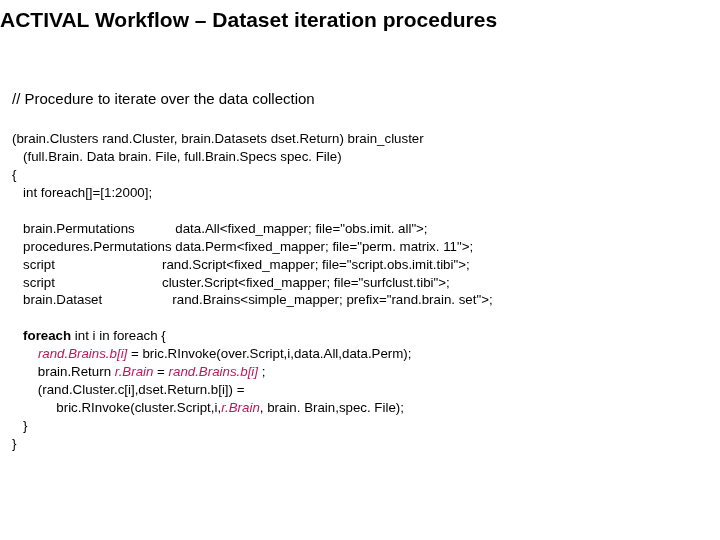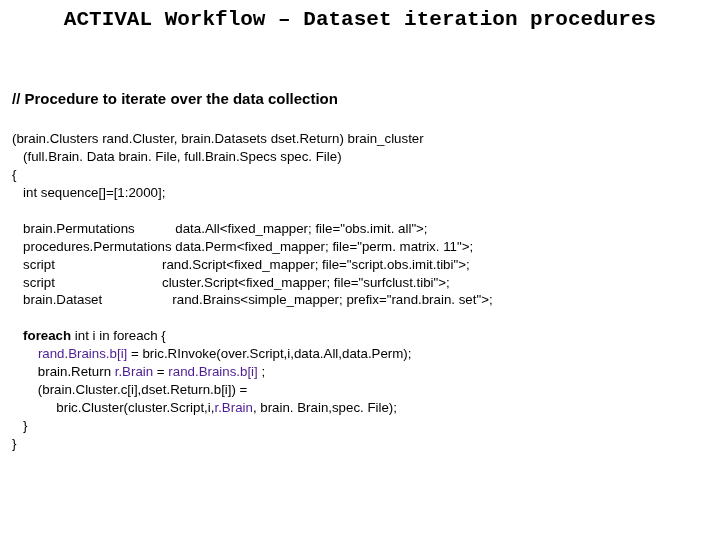--- a/index.html
+++ b/index.html
@@ -15,62 +15,61 @@
     position: relative;
     width: 720px;
     height: 540px;
     box-sizing: border-box;
   }
   .title {
     position: absolute;
     top: 8px;
     left: 0;
     right: 0;
-    text-align: center;
-    font-family: Liberation Mono, monospace;
+    font-family: Liberation Sans, sans-serif;
     font-weight: bold;
     font-size: 21px;
   }
   .subtitle {
     position: absolute;
     top: 90px;
     left: 12px;
-    font-weight: bold;
+    font-weight: normal;
     font-size: 15px;
   }
   .code {
     position: absolute;
     top: 130px;
     left: 12px;
     right: 12px;
     font-size: 13.3px;
     line-height: 1.35;
     white-space: pre;
   }
   .kw { font-weight: bold; text-align: right; }
-  .hl { color: #4c1d95; }
+  .hl { color: #be185d; font-style: italic; }
 </style>
 </head>
 <body>
 
 <div class="slide">
   <div class="title">ACTIVAL Workflow –  Dataset iteration procedures</div>
   <div class="subtitle">// Procedure to iterate over the data collection</div>
 
   <div class="code"><span>(brain.Clusters rand.Cluster, brain.Datasets dset.Return) brain_cluster</span>
 <span>   (full.Brain. Data brain. File, full.Brain.Specs spec. File)</span>
 <span>{</span>
-<span>   int sequence[]=[1:2000];</span>
+<span>   int foreach[]=[1:2000];</span>
 
 <span>   brain.Permutations</span>           <span>data.All&lt;fixed_mapper; file="obs.imit. all"&gt;;</span>
 <span>   procedures.Permutations</span> <span>data.Perm&lt;fixed_mapper; file="perm. matrix. 11"&gt;;</span>
 <span>   script</span>                            <span> rand.Script&lt;fixed_mapper; file="script.obs.imit.tibi"&gt;;</span>
 <span>   script</span>                             <span>cluster.Script&lt;fixed_mapper; file="surfclust.tibi"&gt;;</span>
 <span>   brain.Dataset</span>                  <span> rand.Brains&lt;simple_mapper; prefix="rand.brain. set"&gt;;</span>
 
    <span class="kw">foreach</span><span> int i in foreach {</span>
        <span class="hl">rand.Brains.b[i]</span><span> = bric.RInvoke(over.Script,i,data.All,data.Perm);</span>
 <span>       brain.Return </span><span class="hl">r.Brain</span><span> = </span><span class="hl">rand.Brains.b[i]</span><span> ;</span>
-<span>       (brain.Cluster.c[i],dset.Return.b[i]) =</span>
-<span>            bric.Cluster(cluster.Script,i,</span><span class="hl">r.Brain</span><span>, brain. Brain,spec. File);</span>
+<span>       (rand.Cluster.c[i],dset.Return.b[i]) =</span>
+<span>            bric.RInvoke(cluster.Script,i,</span><span class="hl">r.Brain</span><span>, brain. Brain,spec. File);</span>
 <span>   }</span>
 <span>}</span></div>
 </div>
 
 </body></html>

